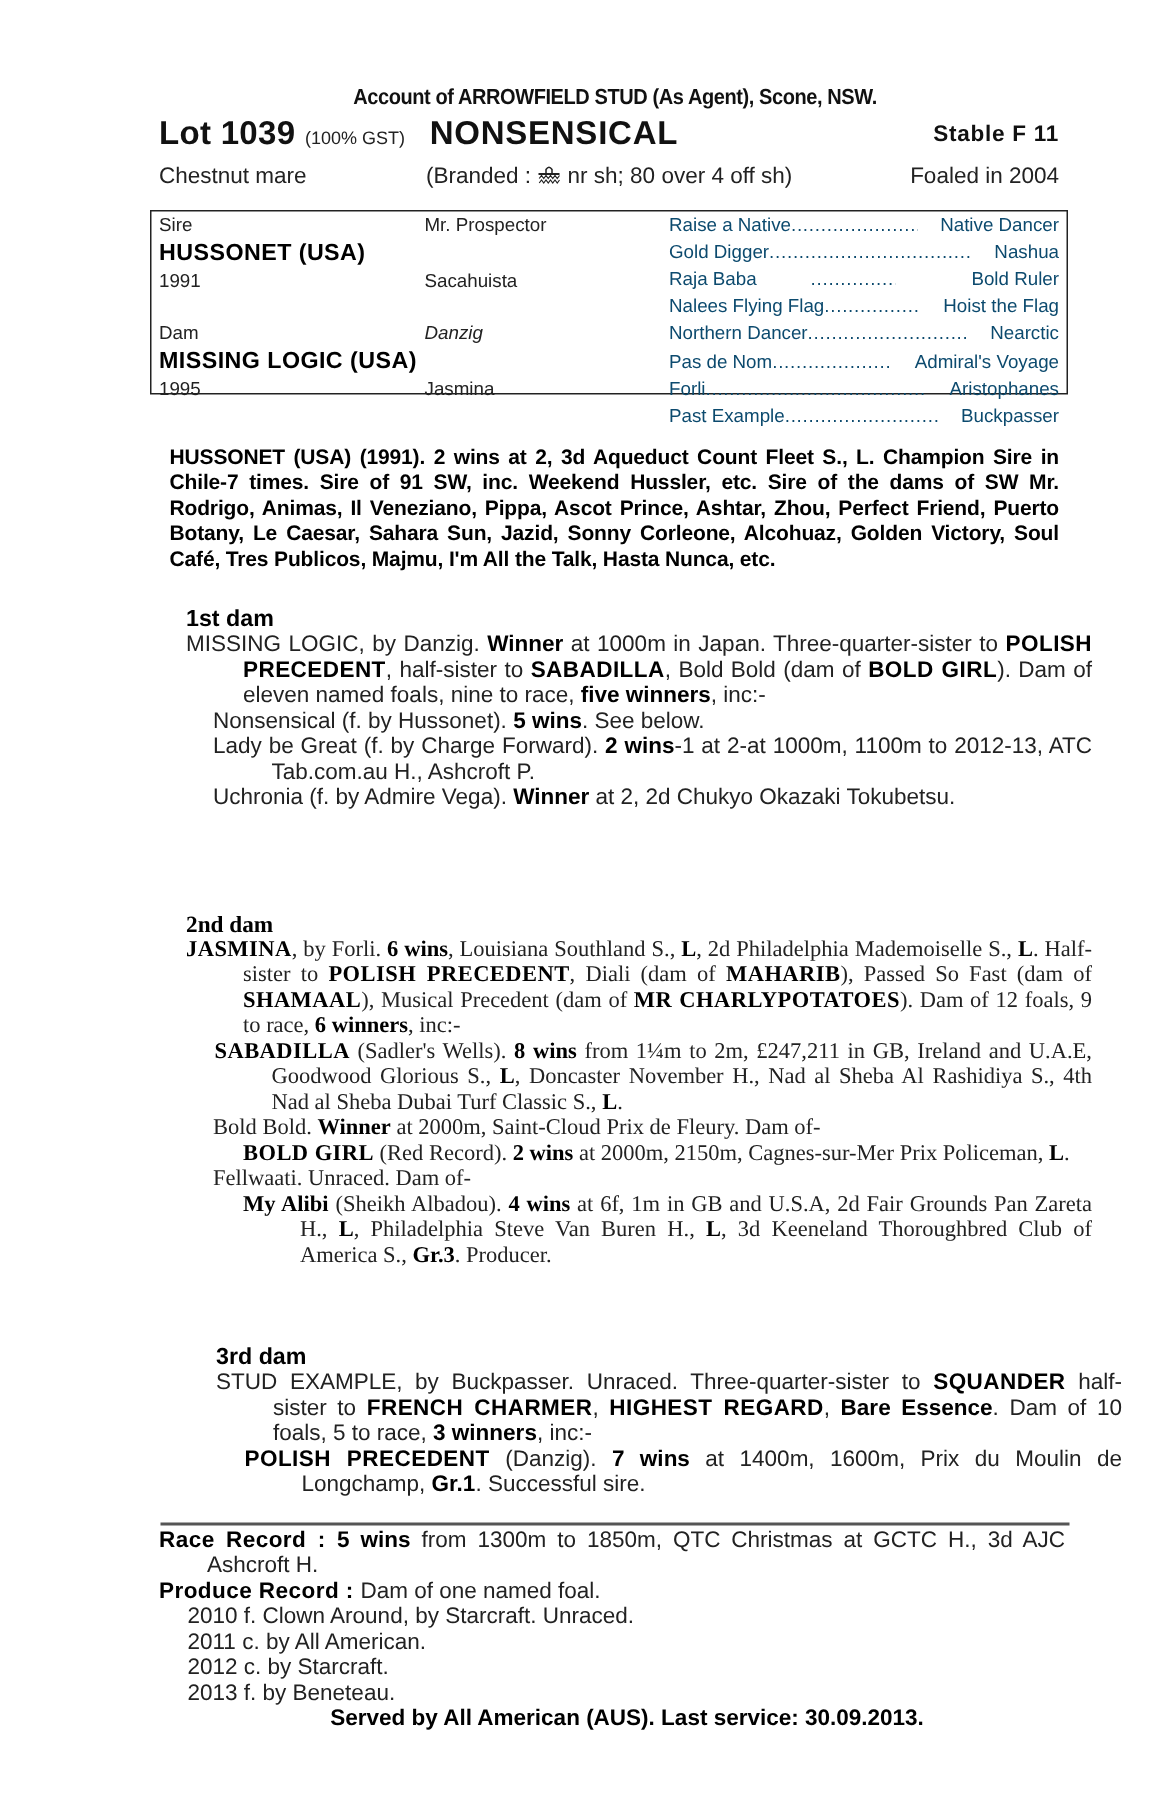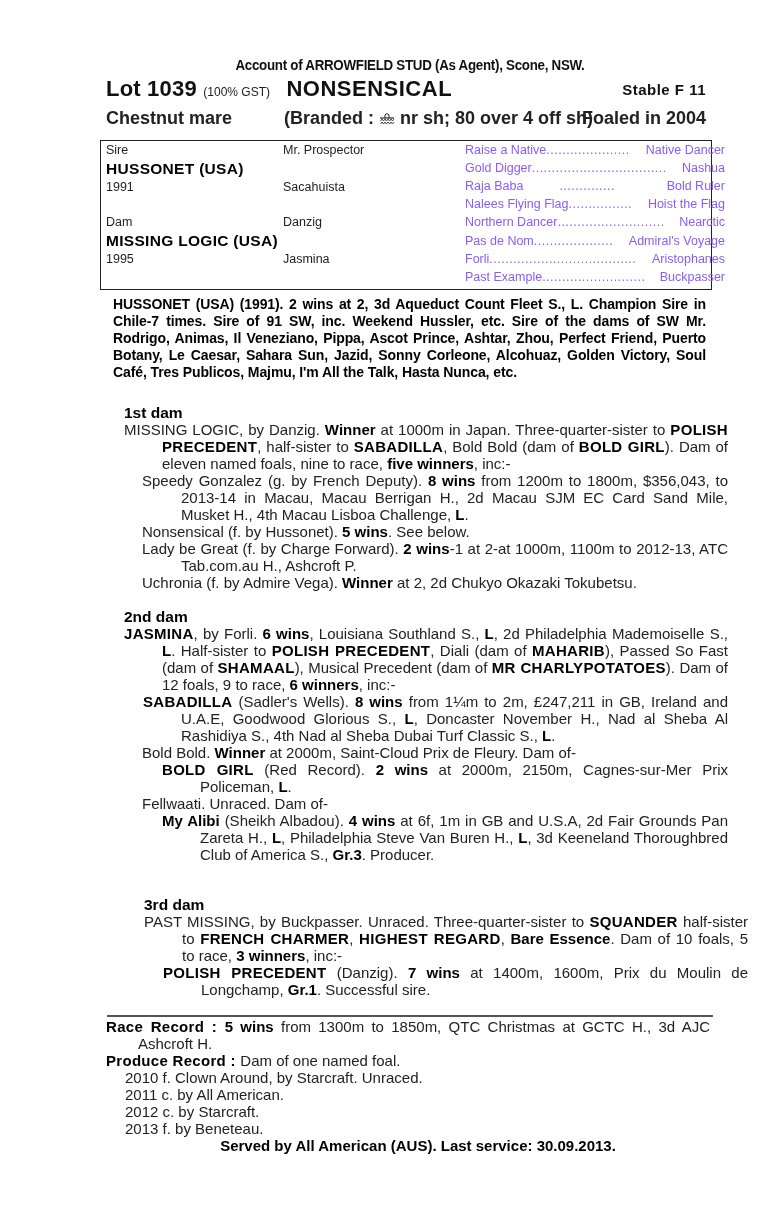--- a/index.html
+++ b/index.html
@@ -4,30 +4,30 @@
 <style>
   html, body { margin: 0; padding: 0; background: #ffffff; }
   body { width: 768px; height: 1211px; position: relative; font-family: "Liberation Sans", sans-serif; color: #111; }
   .page { position: absolute; left: 106px; top: 56px; width: 608px; }
   .account { text-align: center; font-family: "Liberation Sans", sans-serif; font-weight: bold; font-size: 14.5px; letter-spacing: -0.3px; transform: scaleX(0.92); transform-origin: center; height: 19px; line-height: 19px; }
   .lot-row { position: relative; height: 28px; line-height: 28px; }
   .lot-num { font-weight: 900; font-size: 22px; letter-spacing: 0.2px; }
   .gst { font-size: 12px; font-weight: normal; color: #222; margin-left: 2px; }
   .horse-name { font-weight: 900; font-size: 22px; margin-left: 12px; letter-spacing: 0.5px; }
   .stable { position: absolute; right: 8px; top: 1px; font-weight: 900; font-size: 15px; letter-spacing: 0.5px; }
-  .desc-row { position: relative; height: 30px; line-height: 30px; font-size: 18px; color: #222; font-weight: bold; }
+  .desc-row { position: relative; height: 30px; line-height: 30px; font-size: 15px; color: #222; }
   .desc-row .color { position: absolute; left: 0; }
   .desc-row .brand { position: absolute; left: 158px; margin-left: 20px; }
   .desc-row .foaled { position: absolute; right: 8px; }
   .brand-glyph { display: inline-block; width: 16px; height: 14px; vertical-align: -1px; position: relative; }
   .brand-glyph svg { width: 16px; height: 14px; }
-  .pedigree { position: absolute; left: 100px; top: 140px; width: 612px; height: 150px; border: 1.5px solid #222; box-sizing: border-box; text-align: center; }
+  .pedigree { position: absolute; left: 100px; top: 140px; width: 612px; height: 123px; border: 1.5px solid #222; box-sizing: border-box; text-align: center; }
   .pedigree .cell { position: absolute; font-size: 12.5px; color: #222; white-space: nowrap; }
   .pedigree .big { font-weight: 900; font-size: 15.5px; color: #000; letter-spacing: 0.3px; }
-  .pedigree .g3 { position: absolute; left: 364px; width: 260px; font-size: 12.5px; color: #8b5cf6; display: flex; white-space: nowrap; }
+  .pedigree .g3 { position: absolute; left: 345px; width: 260px; font-size: 12.5px; color: #0c4a6e; display: flex; white-space: nowrap; }
   .pedigree .g3 .a { flex: 0 0 auto; }
   .pedigree .g3 .dots { flex: 1 1 auto; overflow: hidden; white-space: nowrap; }
   .pedigree .g3 .dots::before { content: "................................................................................"; letter-spacing: 0.5px; }
   .pedigree .g3 .b { flex: 0 0 auto; padding-left: 15px; }
   .sire-summary { position: absolute; left: 113px; top: 296px; width: 593px; font-weight: 900; font-size: 14px; line-height: 17px; text-align: justify; color: #000; letter-spacing: -0.1px; }
   .section { position: absolute; left: 124px; width: 604px; font-size: 15px; line-height: 17px; color: #222; }
   .section h3 { margin: 0; font-size: 15.5px; font-weight: 900; color: #000; line-height: 17px; }
   .para { text-align: justify; }
   .hang { padding-left: 38px; text-indent: -38px; }
   .ind1 { padding-left: 18px; }
@@ -68,21 +68,21 @@
 <div class="pedigree">
   <div class="cell" style="left:5px; top:2px;">Sire</div>
   <div class="cell big" style="left:5px; top:19px;">HUSSONET (USA)</div>
   <div class="cell" style="left:5px; top:39px;">1991</div>
   <div class="cell" style="left:182px; top:2px;">Mr. Prospector</div>
   <div class="cell" style="left:182px; top:39px;">Sacahuista</div>
 
   <div class="cell" style="left:5px; top:74px;">Dam</div>
   <div class="cell big" style="left:5px; top:91px;">MISSING LOGIC (USA)</div>
   <div class="cell" style="left:5px; top:111px;">1995</div>
-  <div class="cell" style="left:182px; top:74px;">Danzig</div>
+  <div class="cell" style="left:182px; top:74px;font-style:italic;">Danzig</div>
   <div class="cell" style="left:182px; top:111px;">Jasmina</div>
 
   <div class="g3" style="top:2px;">
       <span class="a">Raise a Native</span>
       <span class="dots"></span>
       <span class="b">Native Dancer</span>
     </div>
   <div class="g3" style="top:20px;">
       <span class="a">Gold Digger</span>
       <span class="dots"></span>
@@ -118,39 +118,38 @@
       <span class="dots"></span>
       <span class="b">Buckpasser</span>
     </div>
 </div>
 
 <div class="sire-summary">HUSSONET (USA) (1991). 2 wins at 2, 3d Aqueduct Count Fleet S., L. Champion Sire in Chile-7 times. Sire of 91 SW, inc. Weekend Hussler, etc. Sire of the dams of SW Mr. Rodrigo, Animas, Il Veneziano, Pippa, Ascot Prince, Ashtar, Zhou, Perfect Friend, Puerto Botany, Le Caesar, Sahara Sun, Jazid, Sonny Corleone, Alcohuaz, Golden Victory, Soul Café, Tres Publicos, Majmu, I'm All the Talk, Hasta Nunca, etc.</div>
 
 <div class="section" style="top:404px;">
   <h3>1st dam</h3>
   <div class="para hang"><span>MISSING LOGIC, by Danzig. </span><b class="w">Winner</b><span> at 1000m in Japan. Three-quarter-sister to </span><b class="h">POLISH PRECEDENT</b><span>, half-sister to </span><b class="h">SABADILLA</b><span>, Bold Bold (dam of </span><b class="h">BOLD GIRL</b><span>). Dam of eleven named foals, nine to race, </span><b class="w">five winners</b><span>, inc:-</span></div>
-  <div class="para ind1 hang"><span>Speedy Gonzalez (g. by French Deputy). </span><b class="w">8 wins</b><span> from 1200m to 1800m, $356,043, to 2013-14 in Macau, Macau Berrigan H., 2d Macau SJM EC Card Sand Mile, Musket H., 4th Macau Lisboa Challenge, </span><b class="w">L</b><span>.</span></div>
   <div class="para ind1 hang"><span>Nonsensical (f. by Hussonet). </span><b class="w">5 wins</b><span>. See below.</span></div>
   <div class="para ind1 hang"><span>Lady be Great (f. by Charge Forward). </span><b class="w">2 wins</b><span>-1 at 2-at 1000m, 1100m to 2012-13, ATC Tab.com.au H., Ashcroft P.</span></div>
   <div class="para ind1 hang"><span>Uchronia (f. by Admire Vega). </span><b class="w">Winner</b><span> at 2, 2d Chukyo Okazaki Tokubetsu.</span></div>
 </div>
 
-<div class="section" style="top:608px;">
+<div class="section" style="top:608px;font-family:Liberation Serif, serif;">
   <h3>2nd dam</h3>
   <div class="para hang"><b class="h">JASMINA</b><span>, by Forli. </span><b class="w">6 wins</b><span>, Louisiana Southland S., </span><b class="w">L</b><span>, 2d Philadelphia Mademoiselle S., </span><b class="w">L</b><span>. Half-sister to </span><b class="h">POLISH PRECEDENT</b><span>, Diali (dam of </span><b class="h">MAHARIB</b><span>), Passed So Fast (dam of </span><b class="h">SHAMAAL</b><span>), Musical Precedent (dam of </span><b class="h">MR CHARLYPOTATOES</b><span>). Dam of 12 foals, 9 to race, </span><b class="w">6 winners</b><span>, inc:-</span></div>
   <div class="para ind2 hang" style="padding-left:57px; text-indent:-38px;"><b class="h">SABADILLA</b><span> (Sadler's Wells). </span><b class="w">8 wins</b><span> from 1¼m to 2m, £247,211 in GB, Ireland and U.A.E, Goodwood Glorious S., </span><b class="w">L</b><span>, Doncaster November H., Nad al Sheba Al Rashidiya S., 4th Nad al Sheba Dubai Turf Classic S., </span><b class="w">L</b><span>.</span></div>
   <div class="para ind1"><span>Bold Bold. </span><b class="w">Winner</b><span> at 2000m, Saint-Cloud Prix de Fleury. Dam of-</span></div>
   <div class="para" style="padding-left:76px; text-indent:-38px;"><b class="h">BOLD GIRL</b><span> (Red Record). </span><b class="w">2 wins</b><span> at 2000m, 2150m, Cagnes-sur-Mer Prix Policeman, </span><b class="w">L</b><span>.</span></div>
   <div class="para ind1"><span>Fellwaati. Unraced. Dam of-</span></div>
   <div class="para" style="padding-left:76px; text-indent:-38px;"><b class="w">My Alibi</b><span> (Sheikh Albadou). </span><b class="w">4 wins</b><span> at 6f, 1m in GB and U.S.A, 2d Fair Grounds Pan Zareta H., </span><b class="w">L</b><span>, Philadelphia Steve Van Buren H., </span><b class="w">L</b><span>, 3d Keeneland Thoroughbred Club of America S., </span><b class="w">Gr.3</b><span>. Producer.</span></div>
 </div>
 
 <div class="section" style="top:896px;margin-left:20px;">
   <h3>3rd dam</h3>
-  <div class="para hang"><span>PAST MISSING, by Buckpasser. Unraced. Three-quarter-sister to </span><b class="h">SQUANDER</b><span> half-sister to </span><b class="h">FRENCH CHARMER</b><span>, </span><b class="h">HIGHEST REGARD</b><span>, </span><b class="w">Bare Essence</b><span>. Dam of 10 foals, 5 to race, </span><b class="w">3 winners</b><span>, inc:-</span></div>
+  <div class="para hang"><span>STUD EXAMPLE, by Buckpasser. Unraced. Three-quarter-sister to </span><b class="h">SQUANDER</b><span> half-sister to </span><b class="h">FRENCH CHARMER</b><span>, </span><b class="h">HIGHEST REGARD</b><span>, </span><b class="w">Bare Essence</b><span>. Dam of 10 foals, 5 to race, </span><b class="w">3 winners</b><span>, inc:-</span></div>
   <div class="para" style="padding-left:57px; text-indent:-38px;"><b class="h">POLISH PRECEDENT</b><span> (Danzig). </span><b class="w">7 wins</b><span> at 1400m, 1600m, Prix du Moulin de Longchamp, </span><b class="w">Gr.1</b><span>. Successful sire.</span></div>
 </div>
 
 <div class="divider"></div>
 
 <div class="records">
   <div class="rr"><b class="h">Race Record : </b><b class="w">5 wins</b><span> from 1300m to 1850m, QTC Christmas at GCTC H., 3d AJC Ashcroft H.</span></div>
   <div><b class="h">Produce Record : </b><span>Dam of one named foal.</span></div>
   <div class="foal">2010 f. Clown Around, by Starcraft. Unraced.</div>
   <div class="foal">2011 c. by All American.</div>

